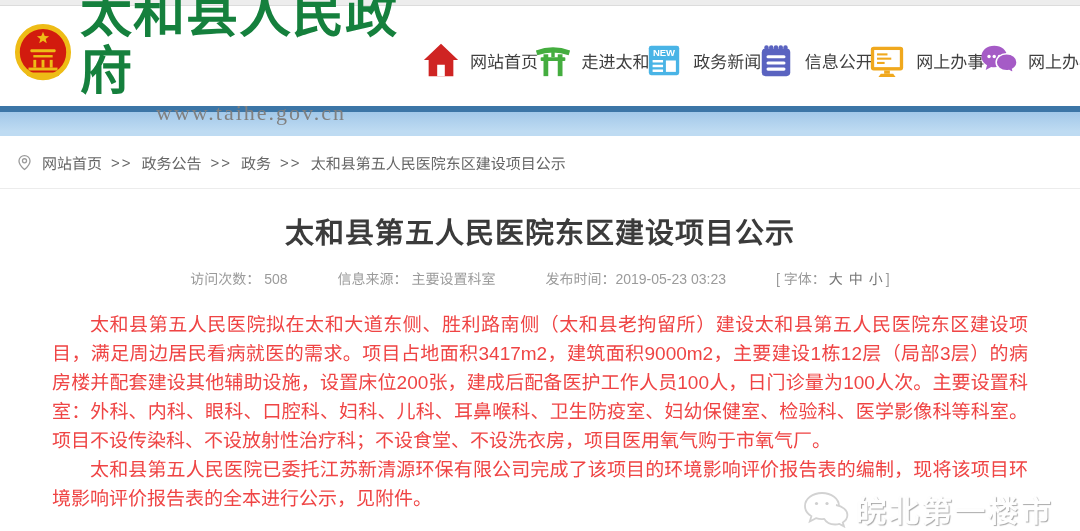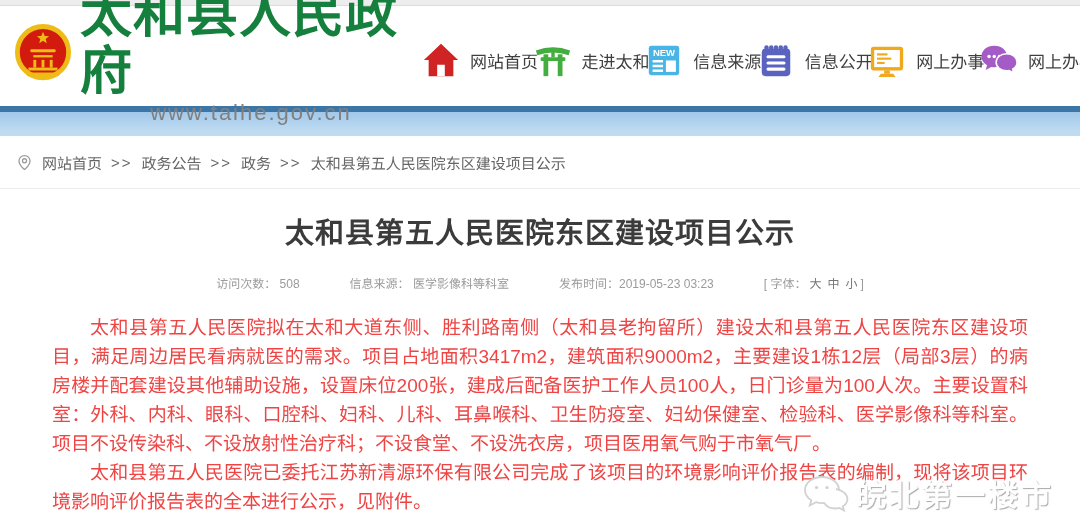--- a/index.html
+++ b/index.html
@@ -12,21 +12,21 @@
   .topstrip { height:6px; background:#ededed; border-bottom:1px solid #dcdcdc; }
 
   
   .header { height:100px; display:flex; align-items:center; justify-content:space-between;
             padding:0 12px 0 14px; background:#fff; }
   .brand { display:flex; align-items:center; gap:8px; cursor:pointer; }
   .logo svg { width:58px; height:72px; display:block; }
   .brand-text { display:flex; flex-direction:column; align-items:center; }
   .site-name { font-family:"Liberation Serif","DejaVu Serif",serif; font-weight:bold;
                font-size:52px; color:#15803d; letter-spacing:1px; line-height:1.1; }
-  .site-url  { font-family:Liberation Sans, sans-serif; font-size:22px;
+  .site-url  { font-family:Liberation Serif, serif; font-size:22px;
                color:#808080; letter-spacing:2px; margin-top:0; }
 
   .mainnav { display:flex; width:692px; justify-content:space-between; margin-top:8px; }
   .nav-item { display:flex; align-items:center; gap:10px;
               width:88px; cursor:pointer; text-decoration:none; }
   .nav-icon svg { width:38px; height:38px; display:block; }
   .nav-label { font-size:17px; color:#3f3f3f; white-space:nowrap; }
 
   
   .blue-bar-dark  { height:6px;  background:#3c76a7; }
@@ -37,30 +37,30 @@
                 border-bottom:1px solid #ececec; font-size:15px; color:#666; }
   .breadcrumb svg { width:17px; height:17px; display:block; }
   .crumb { color:#666; text-decoration:none; cursor:pointer; }
   .crumb-current { color:#666; }
   .sep { color:#666; letter-spacing:2px; }
 
   
   .article-title { text-align:center; font-size:29px; font-weight:600; color:#3b3b3b;
                    letter-spacing:1px; margin-top:20px; }
   .meta { display:flex; justify-content:center; align-items:center; gap:50px;
-          margin-top:23px; font-size:12px; color:#9b9b9b; }
+          margin-top:17px; font-size:14px; color:#9b9b9b; }
   .meta-item { white-space:nowrap; }
   .font-ctl a { color:#777; text-decoration:none; cursor:pointer; margin:0 3px; }
 
   .body-text { margin:22px 52px 0 52px; font-size:19px; line-height:29px;
                color:#ef4444; text-align:justify; }
   .body-text p { text-indent:2em; }
 
   
-  .watermark { position:absolute; right:26px; bottom:16px; display:flex; align-items:center;
+  .watermark { position:absolute; right:26px; bottom:0; display:flex; align-items:center;
                gap:7px; font-size:30px; font-weight:bold; letter-spacing:3px;
                color:#fefefe; text-shadow:1px 1px 1px #a9a9a9, -1px -1px 1px #fff; }
   .watermark svg { width:46px; height:38px; display:block; }
 </style>
 </head>
 <body>
 
 <div class="topstrip"></div>
 
 <header class="header">
@@ -110,21 +110,21 @@
       <span class="nav-icon">
         <svg viewBox="0 0 40 40">
           <rect x="4" y="5" width="32" height="31" rx="2.5" fill="#49b4e6"></rect>
           <text x="20" y="16" text-anchor="middle" font-size="10" font-weight="bold" fill="#fff" font-family="Liberation Sans, sans-serif">NEW</text>
           <rect x="8" y="20" width="11" height="2.6" fill="#fff"></rect>
           <rect x="8" y="25" width="11" height="2.6" fill="#fff"></rect>
           <rect x="8" y="30" width="11" height="2.6" fill="#fff"></rect>
           <rect x="22" y="20.5" width="10.5" height="12" fill="#fff"></rect>
         </svg>
       </span>
-      <span class="nav-label">信息来源</span>
+      <span class="nav-label">政务新闻</span>
     </a>
     <a class="nav-item">
       <span class="nav-icon">
         <svg viewBox="0 0 40 40">
           <rect x="5" y="8" width="30" height="29" rx="4" fill="#5a63c0"></rect>
           <g fill="#5a63c0">
             <circle cx="10" cy="7" r="2.4"></circle>
               <circle cx="15" cy="7" r="2.4"></circle>
             <circle cx="20" cy="7" r="2.4"></circle>
               <circle cx="25" cy="7" r="2.4"></circle>
@@ -185,21 +185,21 @@
   <a class="crumb">政务</a>
   <span class="sep">&gt;&gt;</span>
   <span class="crumb-current">太和县第五人民医院东区建设项目公示</span>
 </div>
 
 <main class="content">
   <h1 class="article-title">太和县第五人民医院东区建设项目公示</h1>
 
   <div class="meta">
     <span class="meta-item"><span>访问次数：</span> <span>508</span></span>
-    <span class="meta-item"><span>信息来源：</span> <span>医学影像科等科室</span></span>
+    <span class="meta-item"><span>信息来源：</span> <span>主要设置科室</span></span>
     <span class="meta-item"><span>发布时间：</span><span>2019-05-23 03:23</span></span>
     <span class="meta-item font-ctl">
       <span>[ 字体：</span><a>大</a><a>中</a><a>小</a><span>]</span>
     </span>
   </div>
 
   <div class="body-text">
     <p>太和县第五人民医院拟在太和大道东侧、胜利路南侧（太和县老拘留所）建设太和县第五人民医院东区建设项目，满足周边居民看病就医的需求。项目占地面积3417m2，建筑面积9000m2，主要建设1栋12层（局部3层）的病房楼并配套建设其他辅助设施，设置床位200张，建成后配备医护工作人员100人，日门诊量为100人次。主要设置科室：外科、内科、眼科、口腔科、妇科、儿科、耳鼻喉科、卫生防疫室、妇幼保健室、检验科、医学影像科等科室。项目不设传染科、不设放射性治疗科；不设食堂、不设洗衣房，项目医用氧气购于市氧气厂。</p>
     <p>太和县第五人民医院已委托江苏新清源环保有限公司完成了该项目的环境影响评价报告表的编制，现将该项目环境影响评价报告表的全本进行公示，见附件。</p>
   </div>

